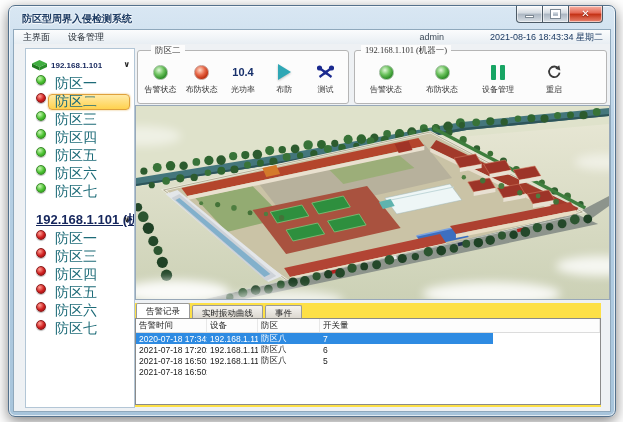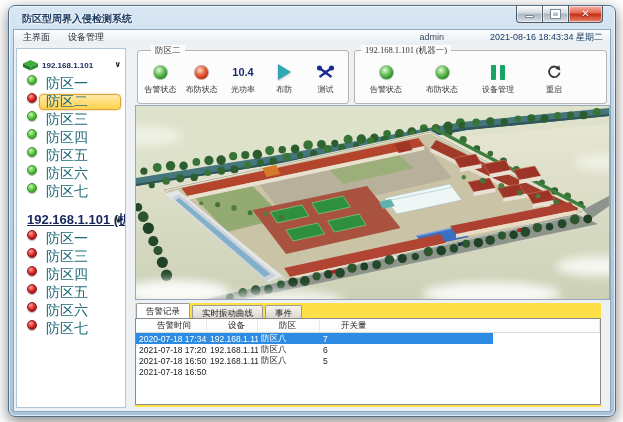--- a/index.html
+++ b/index.html
@@ -34,21 +34,21 @@
     box-sizing:border-box;display:flex;align-items:center;font-size:9px;}
   .menu-item{padding:0 9px;color:#222a33;cursor:pointer;}
   .mb-user{position:absolute;right:166px;color:#3c4a58;}
   .mb-time{position:absolute;right:7px;color:#1c3b63;}
 
   
   .content{position:absolute;left:4px;right:4px;top:38px;bottom:4px;background:#eef1f4;
     border:1px solid #8fa8bc;border-top:none;box-sizing:border-box;}
 
   
-  .sidebar{position:absolute;left:2px;top:4px;width:110px;bottom:3px;background:#fff;
+  .sidebar{position:absolute;left:11px;top:4px;width:110px;bottom:3px;background:#fff;
     border:1px solid #b3c6d6;box-sizing:border-box;overflow:hidden;}
   .grp-hdr{position:relative;height:20px;display:flex;align-items:center;gap:4px;
     padding-left:6px;font-size:8px;font-weight:bold;color:#15265c;white-space:nowrap;cursor:pointer;}
   .grp-hdr.second{margin-top:9px;}
   .grp-hdr .chev{position:absolute;right:4px;top:5px;font-size:8px;color:#222;font-weight:bold;}
   .zone{position:relative;height:18px;display:flex;align-items:flex-start;font-size:14px;
     color:#1d6b78;cursor:pointer;}
   .zone .pill{position:absolute;left:22px;right:4px;top:1px;bottom:1px;border-radius:4px;
     background:linear-gradient(#ffeaa6,#ffd24e);border:1px solid #dfa13c;
     box-shadow:0 0 2px rgba(224,160,50,.8);}
@@ -99,21 +99,21 @@
   .bottom{position:absolute;top:255px;left:0;width:466px;bottom:1px;background:#fde047;}
   .tabs{height:15px;display:flex;align-items:flex-end;padding-left:1px;gap:2px;}
   .tab{font-size:8.5px;color:#222;background:linear-gradient(#f5f3ef,#dcd8d0);
     border:1px solid #9a9a9a;border-bottom:none;border-radius:2px 2px 0 0;
     padding:2px 9px 1px;height:13px;box-sizing:border-box;cursor:pointer;white-space:nowrap;}
   .tab.active{background:#fff;height:15px;position:relative;z-index:2;}
   .tablewrap{position:absolute;top:15px;left:0;right:0;bottom:2px;background:#fff;
     border:1px solid #8a8a8a;box-sizing:border-box;overflow:hidden;}
   .thead{display:flex;height:13px;align-items:center;background:#fdfdfd;
     border-bottom:1px solid #dcdcdc;font-size:8.5px;color:#222;}
-  .th{box-sizing:border-box;padding-left:21px;border-right:1px solid #e8e8e8;height:100%;
+  .th{box-sizing:border-box;padding-left:3px;border-right:1px solid #e8e8e8;height:100%;
     display:flex;align-items:center;cursor:pointer;}
   .trow{display:flex;height:11px;align-items:center;font-size:8.5px;color:#222;cursor:pointer;}
   .trow.sel{background:#2e8be2;color:#fff;width:357px;}
   .td{box-sizing:border-box;padding-left:3px;white-space:nowrap;overflow:hidden;}
   .c1{width:71px;flex:none;}.c2{width:51px;flex:none;}.c3{width:62px;flex:none;}.c4{flex:1;}
   .trow.sel .c4{flex:none;width:173px;}
 </style>
 </head>
 <body>
 

